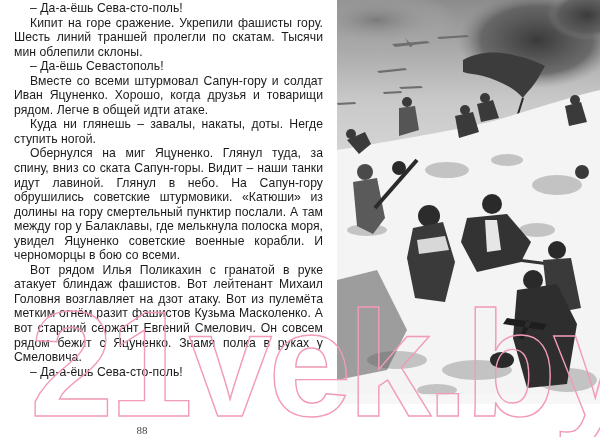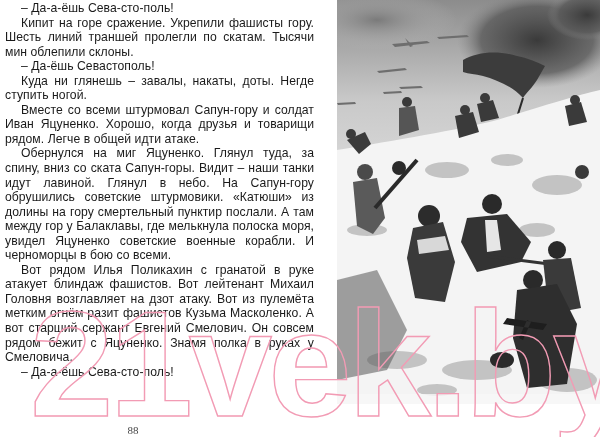--- a/index.html
+++ b/index.html
@@ -10,21 +10,21 @@
     body {
       width: 600px;
       height: 437px;
       position: relative;
       overflow: hidden;
       font-family: "Liberation Sans", "DejaVu Sans", sans-serif;
       color: #1a1a1a;
     }
     .page-left {
       position: absolute;
-      left: 5px;
+      left: 14px;
       top: 0;
       width: 310px;
       height: 437px;
     }
     .text-column {
       position: absolute;
       left: 0;
       top: 1px;
       width: 309px;
       font-size: 12.2px;
@@ -75,22 +75,22 @@
     }
   </style>
 </head>
 <body>
 
 <div class="page-left">
   <div class="text-column">
     <p>– Да-а-ёшь Сева-сто-поль!</p>
     <p>Кипит на горе сражение. Укрепили фашисты гору. Шесть линий траншей пролегли по скатам. Тысячи мин облепили склоны.</p>
     <p>– Да-ёшь Севастополь!</p>
+    <p>Вместе со всеми штурмовал Сапун-гору и солдат Иван Яцуненко. Хорошо, когда друзья и товарищи рядом. Легче в общей идти атаке.</p>
     <p>Куда ни глянешь – завалы, накаты, доты. Негде ступить ногой.</p>
-    <p>Вместе со всеми штурмовал Сапун-гору и солдат Иван Яцуненко. Хорошо, когда друзья и товарищи рядом. Легче в общей идти атаке.</p>
     <p>Обернулся на миг Яцуненко. Глянул туда, за спину, вниз со ската Сапун-горы. Видит – наши танки идут лавиной. Глянул в небо. На Сапун-гору обрушились советские штурмовики. «Катюши» из долины на гору смертельный пунктир послали. А там между гор у Балаклавы, где мелькнула полоска моря, увидел Яцуненко советские военные корабли. И черноморцы в бою со всеми.</p>
     <p>Вот рядом Илья Поликахин с гранатой в руке атакует блиндаж фашистов. Вот лейтенант Михаил Головня возглавляет на дзот атаку. Вот из пулемёта метким огнём разит фашистов Кузьма Масколенко. А вот старший сержант Евгений Смелович. Он совсем рядом бежит с Яцуненко. Знамя полка в руках у Смеловича.</p>
     <p>– Да-а-ёшь Сева-сто-поль!</p>
 
   </div>
   <div class="page-number">88</div>
 </div>
 
 <div class="illustration">
   <svg viewBox="0 0 263 404" xmlns="http://www.w3.org/2000/svg">

